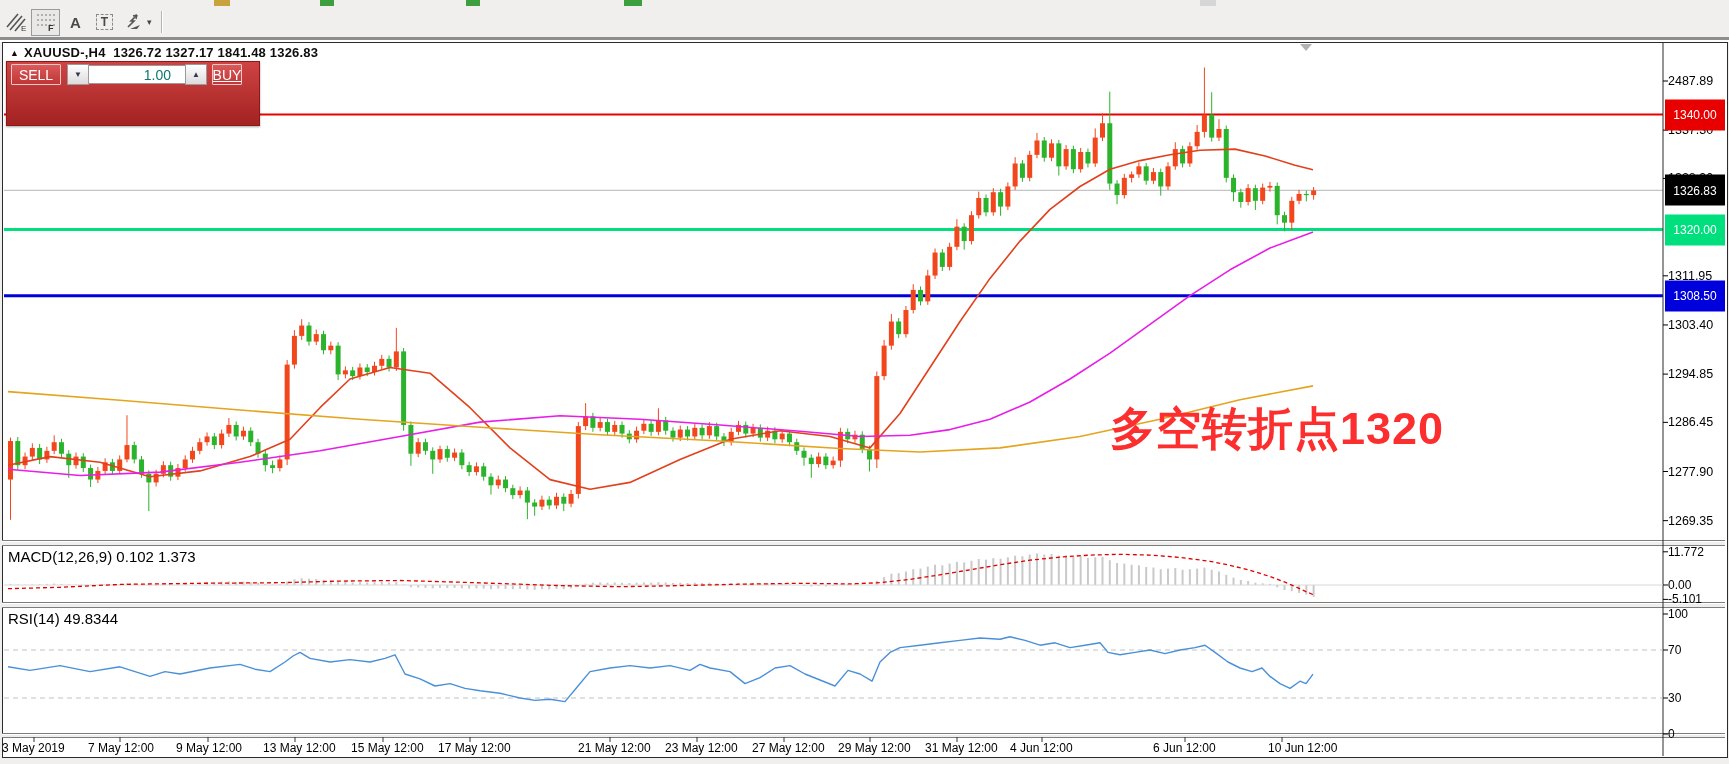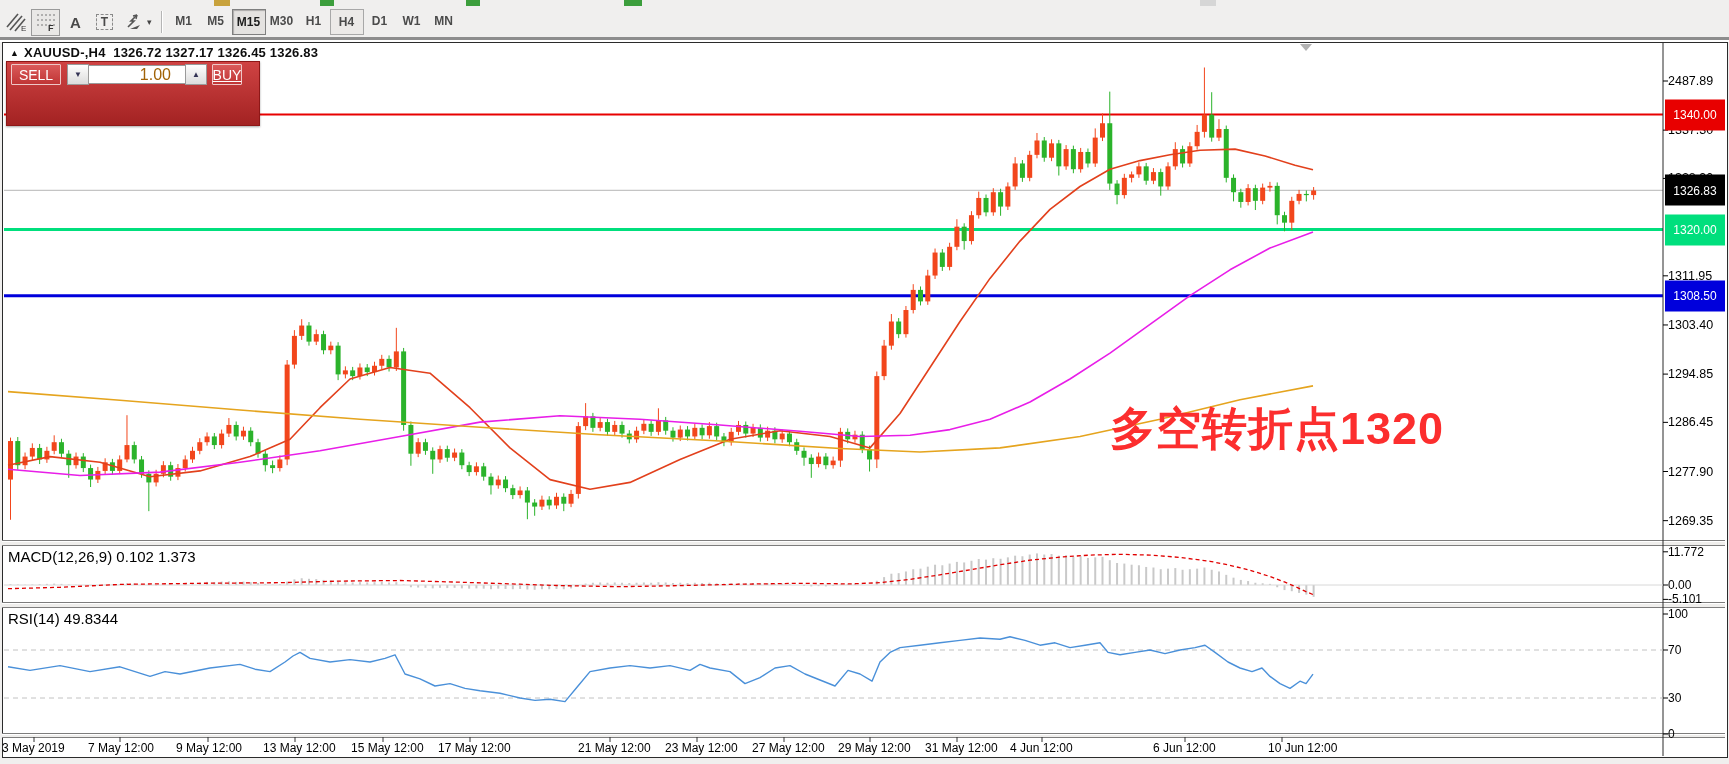--- a/index.html
+++ b/index.html
@@ -37,21 +37,21 @@
   .tp-row1{position:absolute;left:0;top:0;width:100%;height:24px;display:flex;align-items:center;}
   .tp-btn{height:19px;margin-top:1px;display:flex;align-items:center;justify-content:center;
     color:#fff;font-size:14px;font-weight:400;background:linear-gradient(#da5a5a,#c03535);
     border:1px solid #eec7c7;border-radius:1px;}
   .tp-sell{width:48px;margin-left:4px;}
   .tp-buy{width:28px;margin-left:5px;text-decoration:underline;}
   .spin-btn{width:20px;height:19px;margin-top:1px;background:linear-gradient(#fdfdfd,#dcdcdc);
     border:1px solid #9a9a9a;color:#335;font-size:8px;display:flex;align-items:center;justify-content:center;}
   .spin-dn{margin-left:6px;}
   .vol-input{width:82px;height:17px;margin-top:1px;background:#fff;border:1px solid #9a9a9a;border-left:none;border-right:none;
-    font-size:16px;color:#a16207;text-align:right;padding:0 14px 0 0;font-family:"Liberation Sans",sans-serif;}
+    font-size:14px;color:#0f766e;text-align:right;padding:0 14px 0 0;font-family:"Liberation Sans",sans-serif;}
   .tp-row2{position:absolute;left:0;top:24px;width:100%;height:39px;display:flex;}
   .tp-half{flex:1;display:flex;align-items:flex-end;justify-content:center;padding-bottom:2px;color:#fff;}
   .tp-half.left{border-right:1px solid #7e1212;}
   .tp-main{font-size:17px;font-weight:700;margin-bottom:5px;}
   .tp-big{font-size:40px;font-weight:700;line-height:38px;margin-left:3px;letter-spacing:-1px;}
   
   .price-label{position:absolute;left:1668px;transform:translateY(-50%);font-size:12.5px;color:#000;}
   .price-badge{position:absolute;left:1665px;width:60px;height:31px;transform:translateY(-50%);
     color:#fff;font-size:12px;display:flex;align-items:center;justify-content:center;}
   .ind-label{position:absolute;font-size:15px;color:#000;}
@@ -95,31 +95,20 @@
   </div>
   <div class="tool-btn">
     <svg width="20" height="18" viewBox="0 0 20 18">
       <path d="M4 14 L10 8 L7 8 L13 2" stroke="#555" stroke-width="1.6" fill="none"></path>
       <path d="M13 2 L9 3 M13 2 L12 6" stroke="#555" stroke-width="1.4" fill="none"></path>
       <path d="M6 16 L16 12 L13 16 Z" fill="#555"></path>
     </svg>
   </div>
   <span class="caret">▾</span>
   <div class="vsep"></div>
-  <div id="tf-buttons" style="display:flex;">
-      <div class="tf-btn">M1</div>
-      <div class="tf-btn">M5</div>
-      <div class="tf-btn active">M15</div>
-      <div class="tf-btn">M30</div>
-      <div class="tf-btn">H1</div>
-      <div class="tf-btn active-light">H4</div>
-      <div class="tf-btn">D1</div>
-      <div class="tf-btn">W1</div>
-      <div class="tf-btn">MN</div>
-    </div>
 </div>
 <div class="toolbar-sep"></div>
 
 <div class="chart-window"></div>
 <div class="pane-sep" style="top:540px;height:4px;"></div>
 <div class="pane-sep" style="top:602px;height:4px;"></div>
 <div class="pane-sep" style="top:733px;height:3px;"></div>
 
 <svg class="overlay" id="chart-svg" width="1729" height="764">
     <line x1="4" y1="114.61994999999948" x2="1663" y2="114.61994999999948" stroke="#e80000" stroke-width="2"></line>
@@ -701,21 +690,21 @@
     <line x1="697" y1="737" x2="697" y2="742" stroke="#333"></line>
     <line x1="784" y1="737" x2="784" y2="742" stroke="#333"></line>
     <line x1="870" y1="737" x2="870" y2="742" stroke="#333"></line>
     <line x1="957" y1="737" x2="957" y2="742" stroke="#333"></line>
     <line x1="1042" y1="737" x2="1042" y2="742" stroke="#333"></line>
     <line x1="1185" y1="737" x2="1185" y2="742" stroke="#333"></line>
     <line x1="1282" y1="737" x2="1282" y2="742" stroke="#333"></line>
   </svg>
 
 <div class="chart-title">
-  <span class="tri">▲</span><span>XAUUSD-,H4</span>&nbsp;&nbsp;<span>1326.72 1327.17 1326.45 1326.83</span>
+  <span class="tri">▲</span><span>XAUUSD-,H4</span>&nbsp;&nbsp;<span>1326.72 1327.17 1841.48 1326.83</span>
 </div>
 <div class="shift-tri"></div>
 
 <div class="trade-panel">
   <div class="tp-row1">
     <div class="tp-btn tp-sell">SELL</div>
     <div class="spin-btn spin-dn">▼</div>
     <input class="vol-input" value="1.00" style="">
     <div class="spin-btn">▲</div>
     <div class="tp-btn tp-buy">BUY</div>

